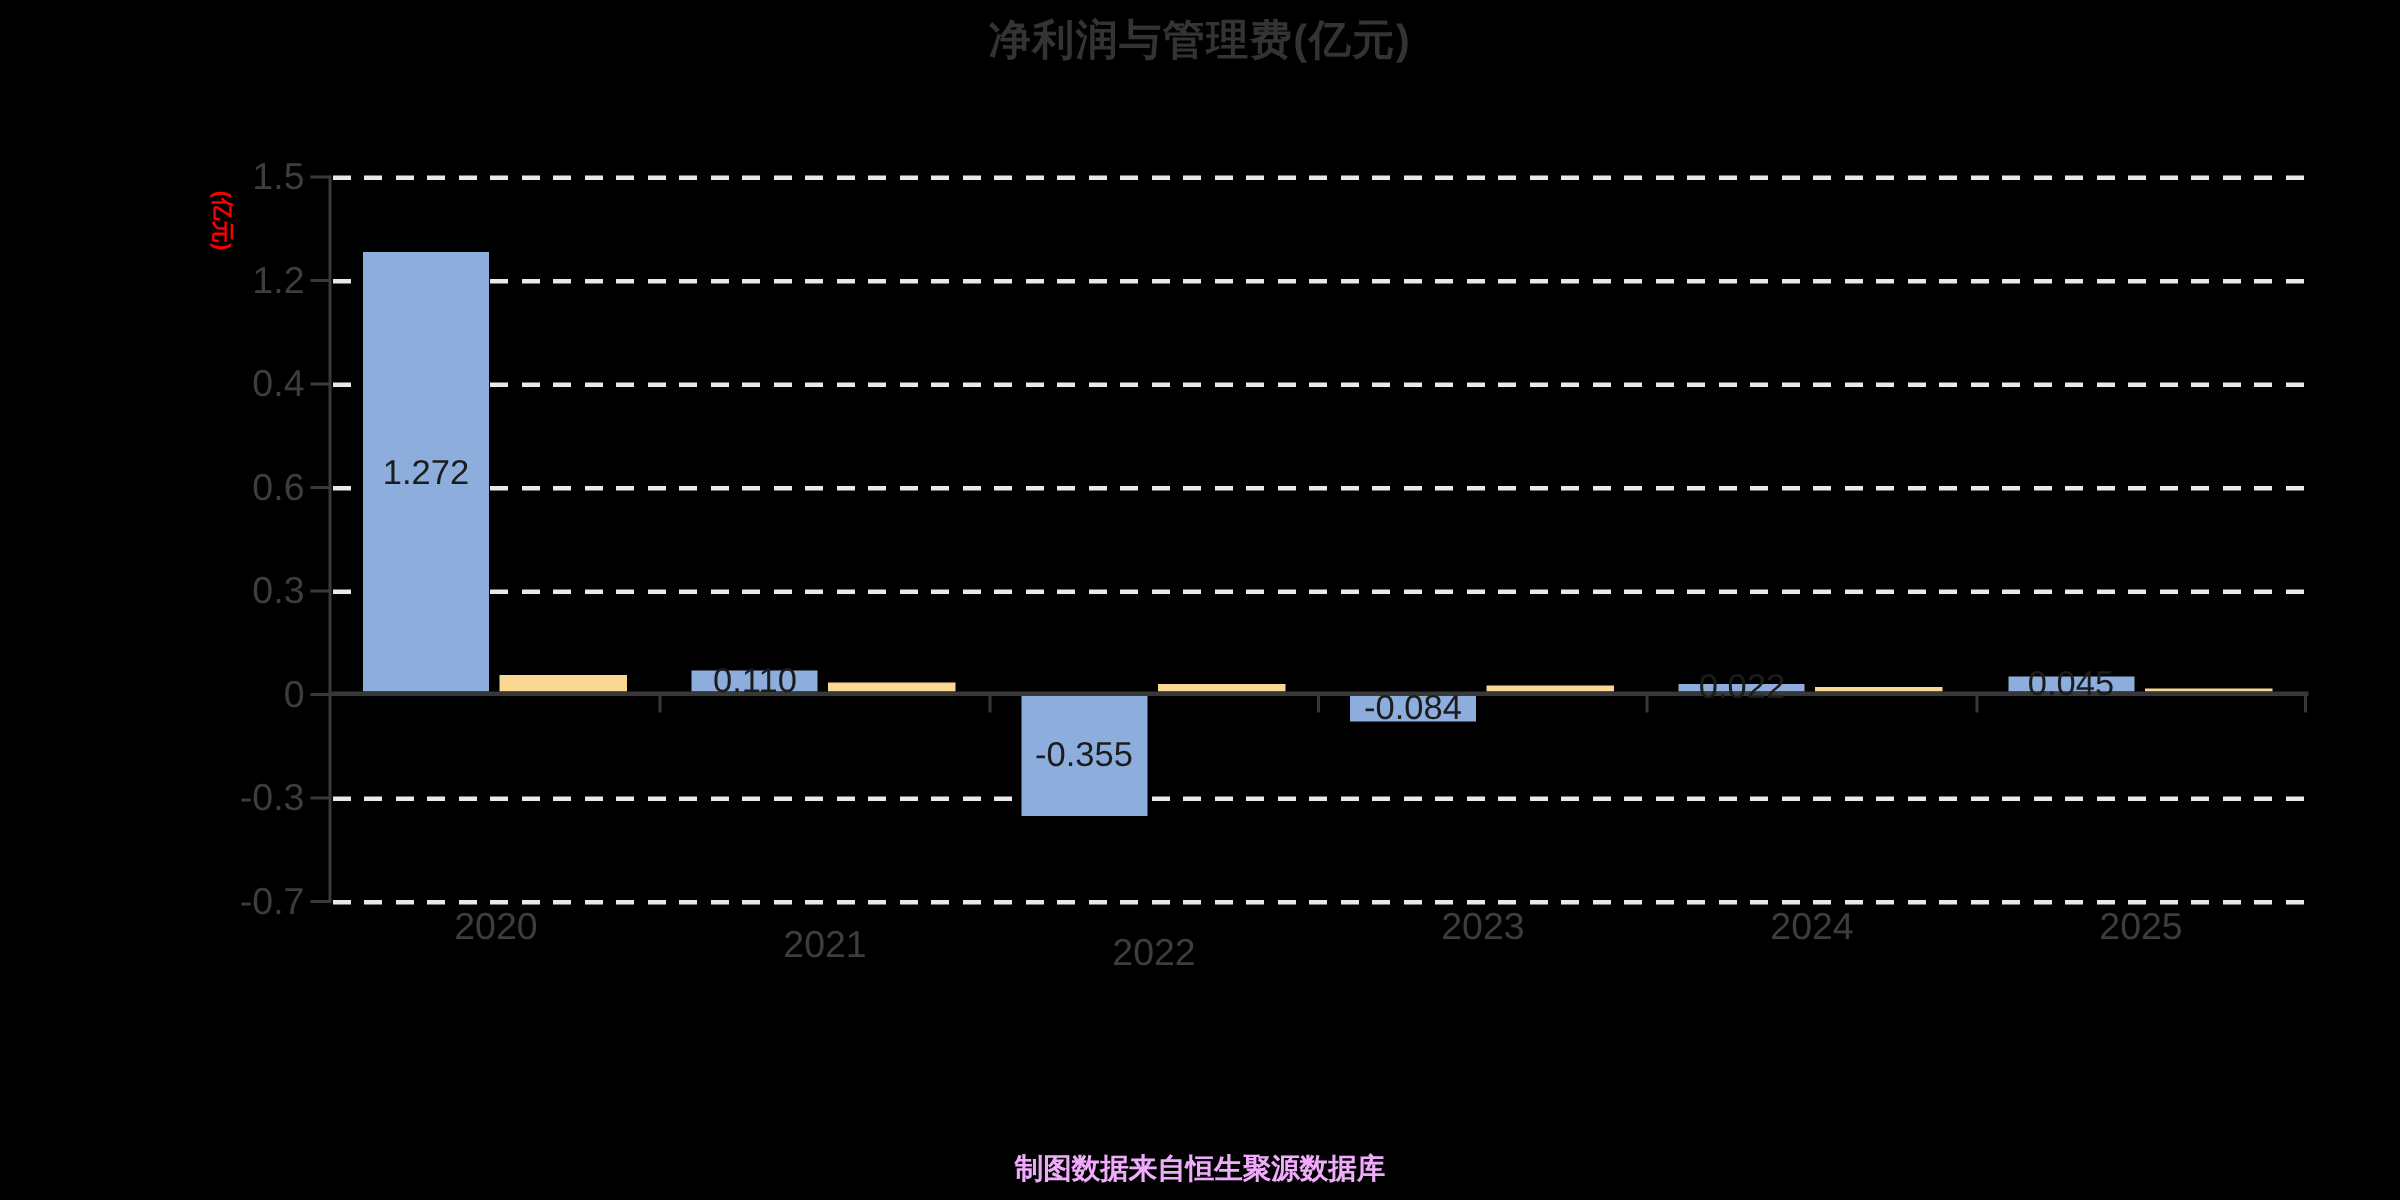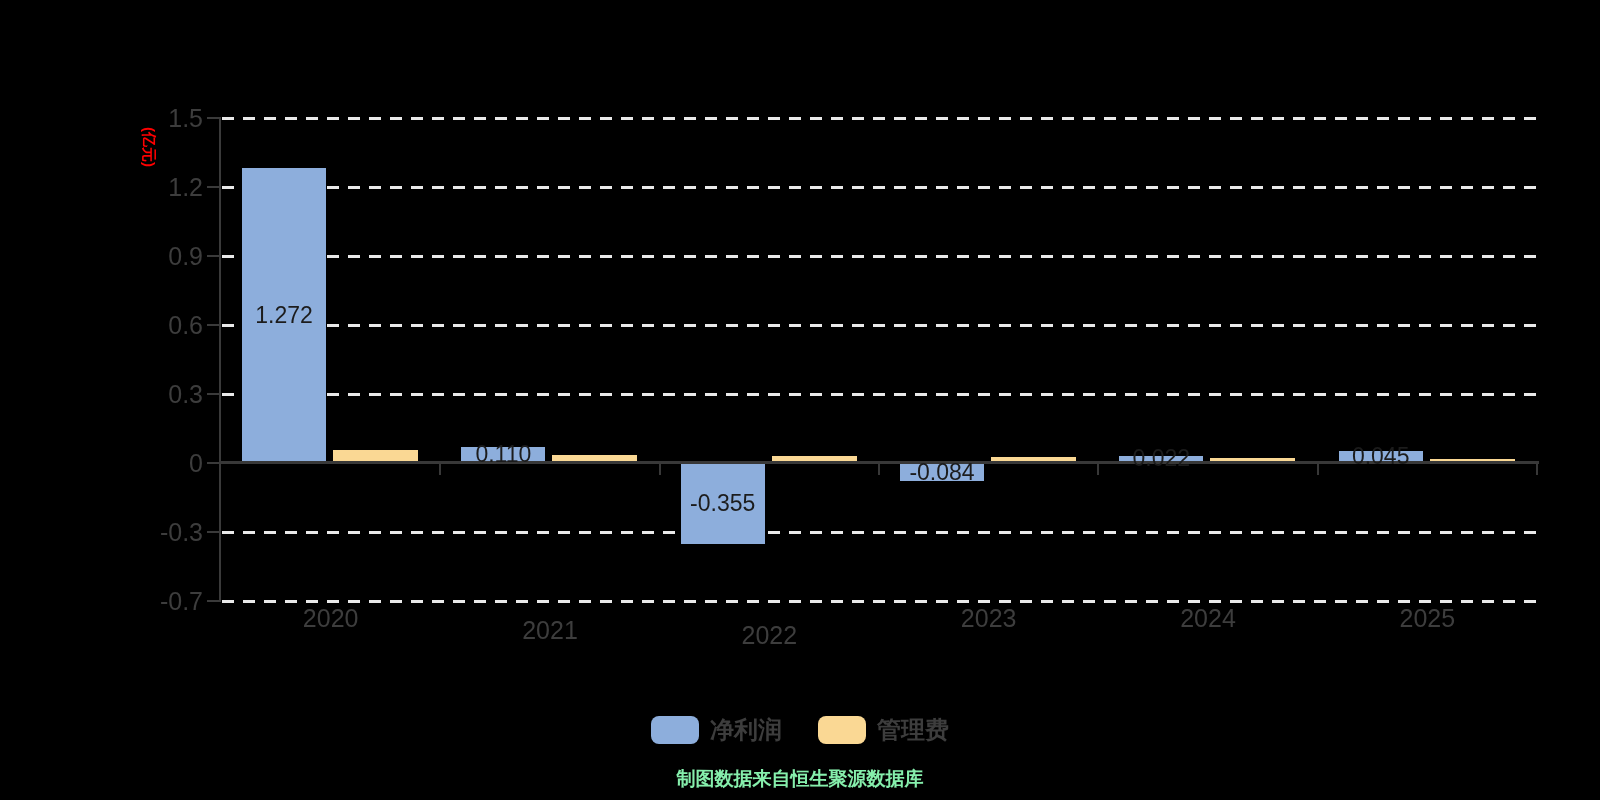--- a/index.html
+++ b/index.html
@@ -40,39 +40,40 @@
   }
   .legend{
     position:absolute;left:0;top:714px;width:100%;
     display:flex;justify-content:center;align-items:center;gap:36px;z-index:6;
   }
   .legend-item{display:flex;align-items:center;gap:11px;cursor:pointer;}
   .swatch{width:48px;height:28px;border-radius:8px;display:inline-block;}
   .legend-label{font-size:24px;font-weight:bold;color:#3d3d3d;}
   .source{
     position:absolute;top:766px;left:0;width:100%;text-align:center;
-    font-size:19px;font-weight:bold;color:#86efac;z-index:6;
+    font-size:19px;font-weight:bold;color:#f0abfc;z-index:6;
   }
 </style>
 </head>
 <body>
 
 <div class="canvas">
+  <div class="title">净利润与管理费(亿元)</div>
   <div class="unit">(亿元)</div>
 
   <div class="plot" id="plot">
       <div class="gridline" style="left: 222px; top: 116.5px; width: 1315px;"></div>
       <div class="ytick" style="left: 207px; top: 117px;"></div>
       <div class="ylab" style="left: 110px; top: 103px;">1.5</div>
       <div class="gridline" style="left: 222px; top: 185.5px; width: 1315px;"></div>
       <div class="ytick" style="left: 207px; top: 186px;"></div>
       <div class="ylab" style="left: 110px; top: 172px;">1.2</div>
       <div class="gridline" style="left: 222px; top: 254.5px; width: 1315px;"></div>
       <div class="ytick" style="left: 207px; top: 255px;"></div>
-      <div class="ylab" style="left: 110px; top: 241px;">0.9</div>
+      <div class="ylab" style="left: 110px; top: 241px;">0.4</div>
       <div class="gridline" style="left: 222px; top: 323.5px; width: 1315px;"></div>
       <div class="ytick" style="left: 207px; top: 324px;"></div>
       <div class="ylab" style="left: 110px; top: 310px;">0.6</div>
       <div class="gridline" style="left: 222px; top: 392.5px; width: 1315px;"></div>
       <div class="ytick" style="left: 207px; top: 393px;"></div>
       <div class="ylab" style="left: 110px; top: 379px;">0.3</div>
       <div class="ytick" style="left: 207px; top: 462px;"></div>
       <div class="ylab" style="left: 110px; top: 448px;">0</div>
       <div class="gridline" style="left: 222px; top: 530.5px; width: 1315px;"></div>
       <div class="ytick" style="left: 207px; top: 531px;"></div>
@@ -107,25 +108,15 @@
       <div class="bar" style="left: 1338.67px; top: 450.65px; width: 84px; height: 10.35px; background: rgb(141, 174, 220);"></div>
       <div class="vlab" style="left: 1380.67px; top: 455.825px;">0.045</div>
       <div class="bar" style="left: 333px; top: 450.42px; width: 85px; height: 10.58px; background: rgb(250, 216, 148);"></div>
       <div class="bar" style="left: 552.333px; top: 455.02px; width: 85px; height: 5.98px; background: rgb(250, 216, 148);"></div>
       <div class="bar" style="left: 771.667px; top: 455.94px; width: 85px; height: 5.06px; background: rgb(250, 216, 148);"></div>
       <div class="bar" style="left: 991px; top: 457.09px; width: 85px; height: 3.91px; background: rgb(250, 216, 148);"></div>
       <div class="bar" style="left: 1210.33px; top: 458.01px; width: 85px; height: 2.99px; background: rgb(250, 216, 148);"></div>
       <div class="bar" style="left: 1429.67px; top: 458.93px; width: 85px; height: 2.07px; background: rgb(250, 216, 148);"></div>
     </div>
 
-  <div class="legend">
-    <div class="legend-item">
-      <span class="swatch" style="background: rgb(141, 174, 220);"></span>
-      <span class="legend-label">净利润</span>
-    </div>
-    <div class="legend-item">
-      <span class="swatch" style="background: rgb(250, 216, 148);"></span>
-      <span class="legend-label">管理费</span>
-    </div>
-  </div>
 
   <div class="source">制图数据来自恒生聚源数据库</div>
 </div>
 
 </body></html>

